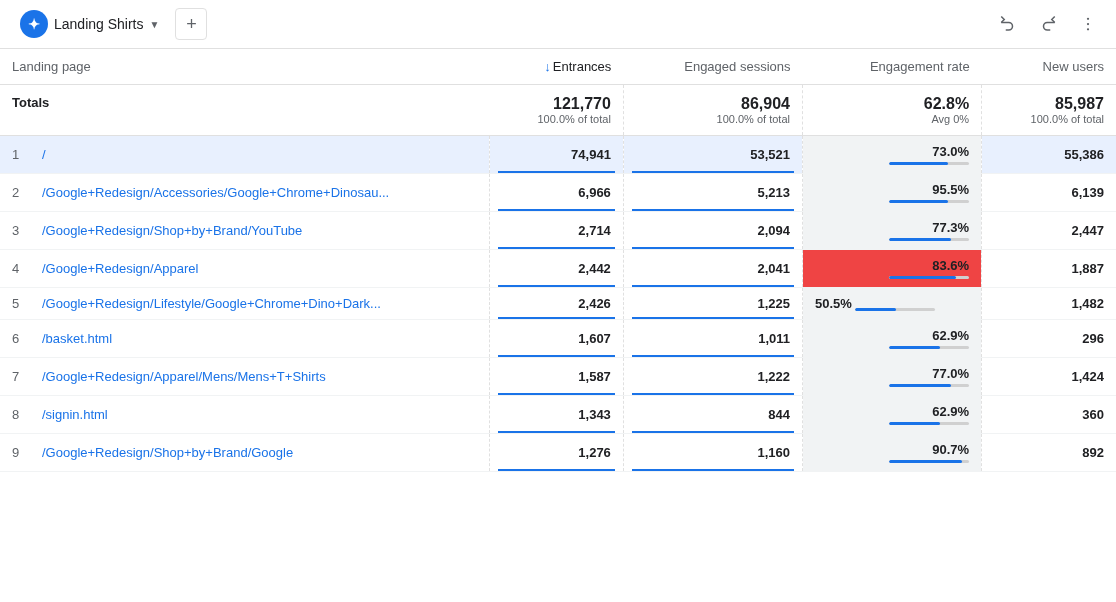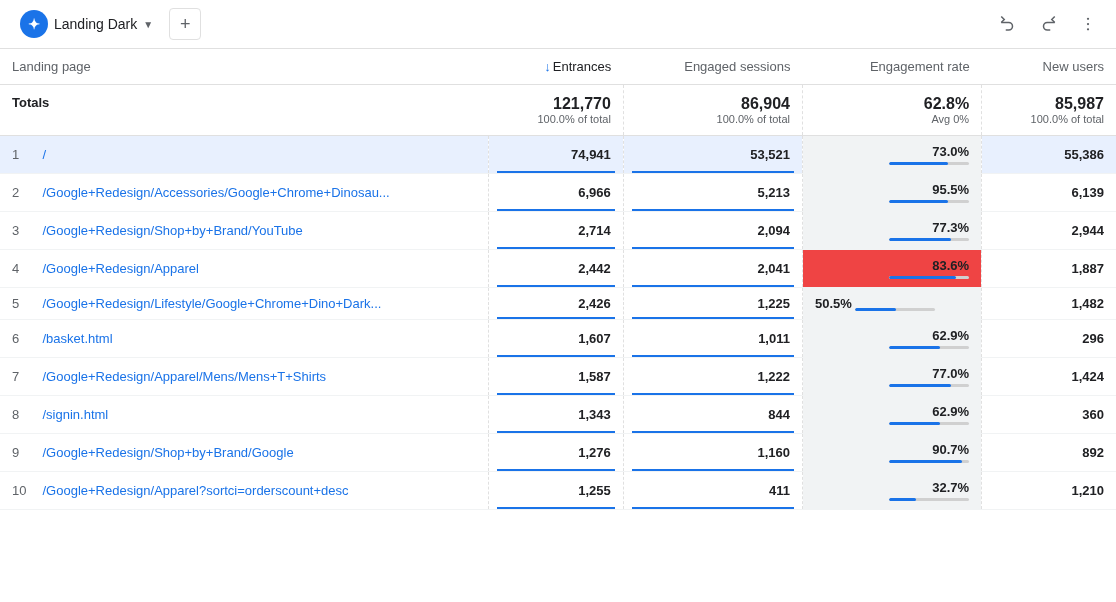--- a/index.html
+++ b/index.html
@@ -224,21 +224,21 @@
       border-left: 1px dashed #e0e0e0;
     }
   </style>
 </head>
 <body>
 
 <div class="top-bar">
   <div class="top-bar-left">
     <button class="report-title-btn">
       <span class="blue-circle-icon">✦</span>
-      <span>Landing Dark</span>
+      <span>Landing Shirts</span>
       <span class="chevron-icon">▼</span>
     </button>
     <button class="add-btn">+</button>
   </div>
   <div class="top-bar-right">
     <button class="nav-icon-btn">
       <svg width="18" height="18" viewBox="0 0 24 24" fill="none" stroke="#5f6368" stroke-width="2">
           <path d="M3 10h10a5 5 0 0 1 0 10H9"></path>
           <polyline points="3 10 7 6 3 2"></polyline>
         </svg>
@@ -329,21 +329,21 @@
           <td class="col-val has-blue-border" style="position: relative;">2,714<div style="position: absolute; bottom: 0px; left: 8px; right: 8px; height: 2px; background: rgb(26, 115, 232);"></div></td>
           <td class="col-val has-blue-border" style="position: relative;">2,094<div style="position: absolute; bottom: 0px; left: 8px; right: 8px; height: 2px; background: rgb(26, 115, 232);"></div></td>
           <td class="col-val" style="background: rgb(241, 243, 244); position: relative;">
             <div class="engagement-cell" style="display: flex; flex-direction: column; align-items: flex-end; gap: 3px;">
               <span>77.3%</span>
               <div style="width: 80px; height: 3px; background: rgb(208, 208, 208); border-radius: 2px; overflow: hidden; position: relative;">
                 <div style="width: 77%; height: 100%; background: rgb(26, 115, 232); border-radius: 2px;"></div>
               </div>
             </div>
           </td>
-          <td class="col-val">2,944</td>
+          <td class="col-val">2,447</td>
         </tr>
         <tr class="data-row">
           <td class="col-num">4</td>
           <td class="col-page" style="max-width: 400px;">/Google+Redesign/Apparel</td>
           <td class="col-val has-blue-border" style="position: relative;">2,442<div style="position: absolute; bottom: 0px; left: 8px; right: 8px; height: 2px; background: rgb(26, 115, 232);"></div></td>
           <td class="col-val has-blue-border" style="position: relative;">2,041<div style="position: absolute; bottom: 0px; left: 8px; right: 8px; height: 2px; background: rgb(26, 115, 232);"></div></td>
           <td class="col-val" style="background: #ef4444; position: relative;">
             <div class="engagement-cell" style="display: flex; flex-direction: column; align-items: flex-end; gap: 3px;">
               <span>83.6%</span>
               <div style="width: 80px; height: 3px; background: rgb(208, 208, 208); border-radius: 2px; overflow: hidden; position: relative;">
@@ -421,30 +421,15 @@
           <td class="col-val" style="background: rgb(241, 243, 244); position: relative;">
             <div class="engagement-cell" style="display: flex; flex-direction: column; align-items: flex-end; gap: 3px;">
               <span>90.7%</span>
               <div style="width: 80px; height: 3px; background: rgb(208, 208, 208); border-radius: 2px; overflow: hidden; position: relative;">
                 <div style="width: 91%; height: 100%; background: rgb(26, 115, 232); border-radius: 2px;"></div>
               </div>
             </div>
           </td>
           <td class="col-val">892</td>
         </tr>
-        <tr class="data-row">
-          <td class="col-num">10</td>
-          <td class="col-page" style="max-width: 400px;">/Google+Redesign/Apparel?sortci=orderscount+desc</td>
-          <td class="col-val has-blue-border" style="position: relative;">1,255<div style="position: absolute; bottom: 0px; left: 8px; right: 8px; height: 2px; background: rgb(26, 115, 232);"></div></td>
-          <td class="col-val has-blue-border" style="position: relative;">411<div style="position: absolute; bottom: 0px; left: 8px; right: 8px; height: 2px; background: rgb(26, 115, 232);"></div></td>
-          <td class="col-val" style="background: rgb(241, 243, 244); position: relative;">
-            <div class="engagement-cell" style="display: flex; flex-direction: column; align-items: flex-end; gap: 3px;">
-              <span>32.7%</span>
-              <div style="width: 80px; height: 3px; background: rgb(208, 208, 208); border-radius: 2px; overflow: hidden; position: relative;">
-                <div style="width: 33%; height: 100%; background: rgb(26, 115, 232); border-radius: 2px;"></div>
-              </div>
-            </div>
-          </td>
-          <td class="col-val">1,210</td>
-        </tr>
       </tbody>
   </table>
 </div>
 
 </body></html>

